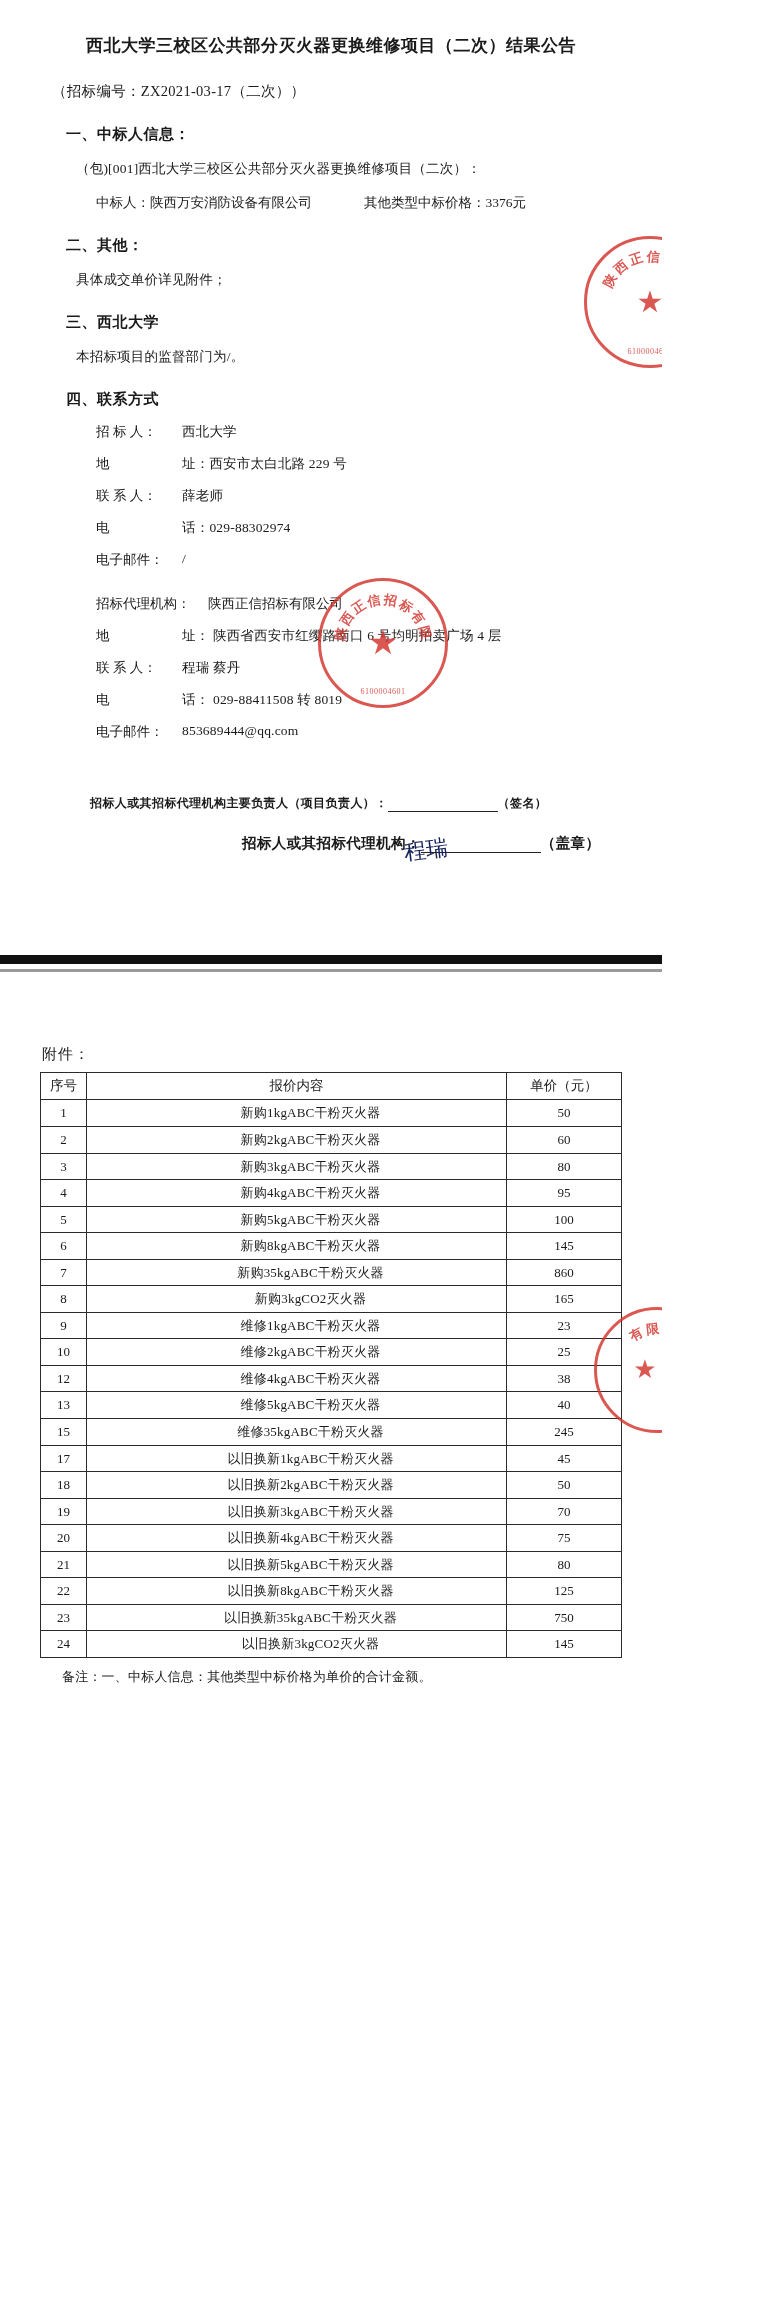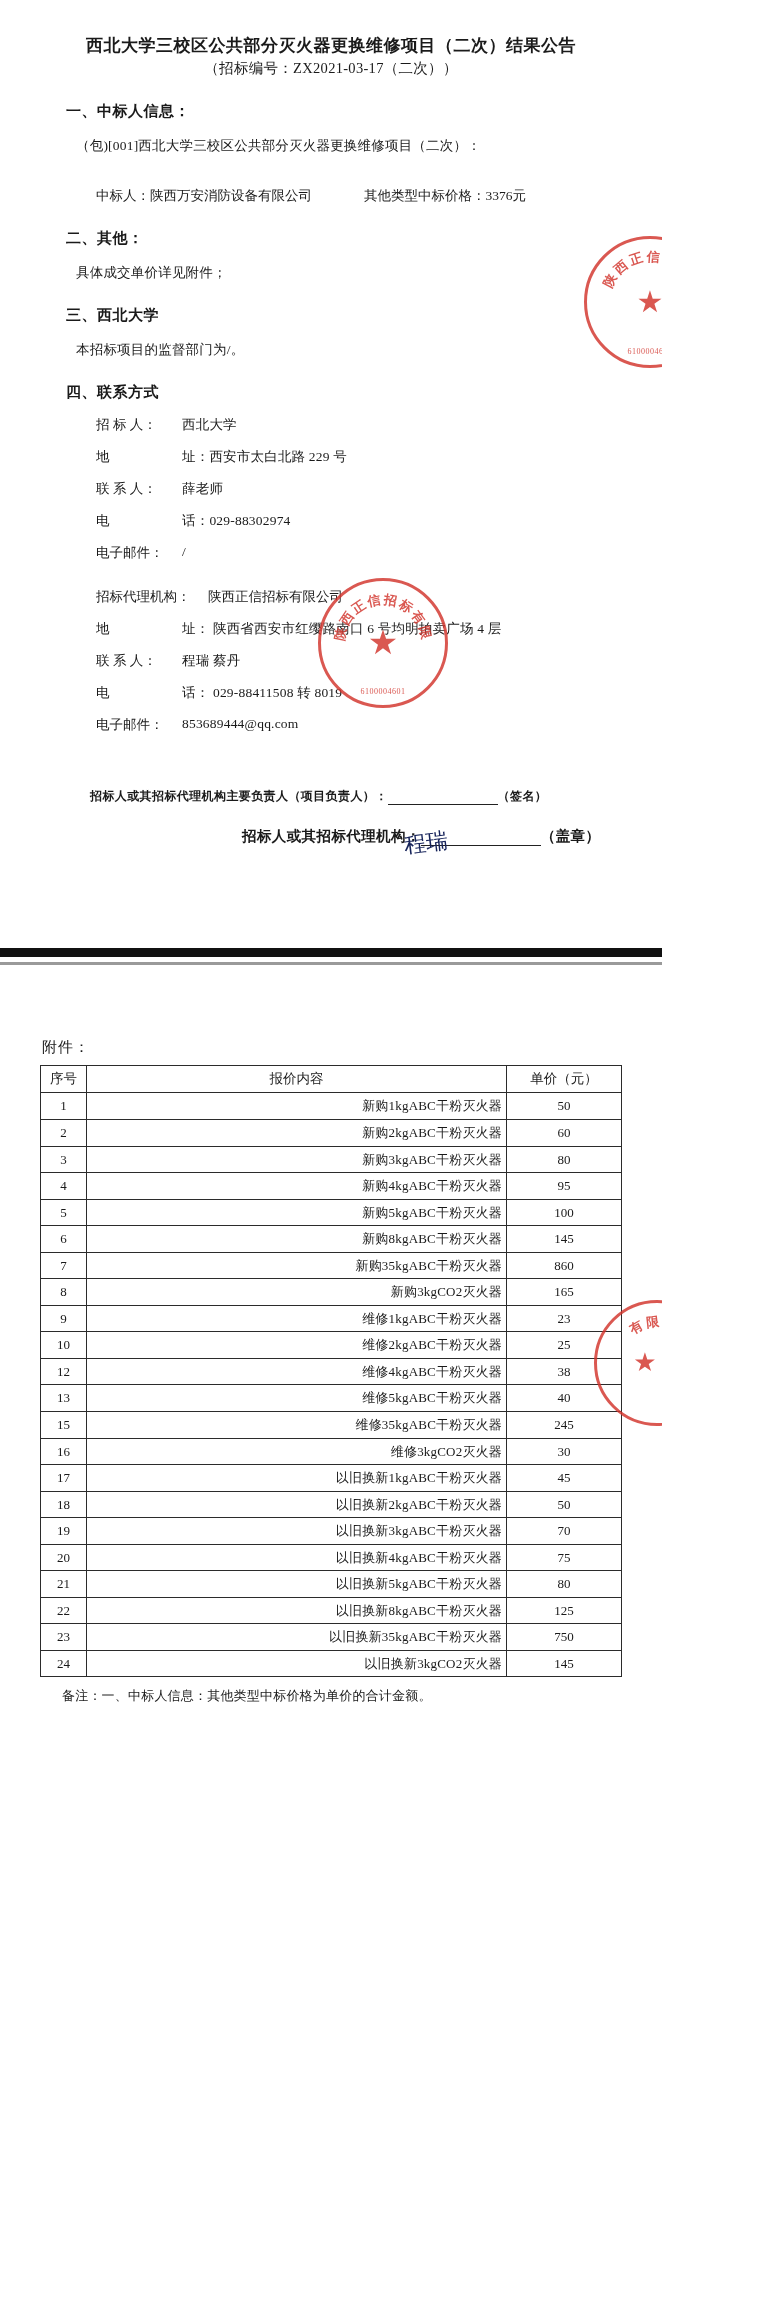--- a/index.html
+++ b/index.html
@@ -27,41 +27,41 @@
   }
   .doc-title {
     text-align: center;
     font-size: 17px;
     font-weight: bold;
     letter-spacing: 0.5px;
     line-height: 1.6;
     margin-top: 6px;
   }
   .doc-subtitle {
-    text-align: center;
+    text-align: left;
     font-size: 14.5px;
-    margin-top: 0;
+    margin-top: 23px;
     letter-spacing: 0.3px;
   }
   .sec-head {
     font-size: 15px;
     font-weight: bold;
     margin-top: 24px;
     margin-left: 14px;
     letter-spacing: 0.5px;
   }
   .para {
     font-size: 13.5px;
     margin-top: 16px;
     margin-left: 24px;
     letter-spacing: 0.2px;
   }
   .row-two {
     font-size: 13.5px;
-    margin-top: 32px;
+    margin-top: 16px;
     margin-left: 44px;
     display: flex;
   }
   .row-two .c1 { width: 268px; }
   .row-two .c2 { }
   .kv {
     font-size: 13.5px;
     margin-top: 14px;
     margin-left: 44px;
     display: flex;
@@ -153,21 +153,21 @@
     text-align: center;
     line-height: 1.35;
   }
   table.price th {
     font-weight: normal;
     font-size: 13.5px;
   }
   table.price col.c-no { width: 46px; }
   table.price col.c-item { width: 420px; }
   table.price td.item {
-    text-align: right;
+    text-align: center;
     padding-left: 32px;
     letter-spacing: 0.2px;
   }
   .remark {
     font-size: 13px;
     margin-top: 10px;
     margin-left: 22px;
     letter-spacing: 0.2px;
   }
 
@@ -427,25 +427,20 @@
             <td>13</td>
             <td class="item">维修5kgABC干粉灭火器</td>
             <td>40</td>
           </tr>
           <tr>
             <td>15</td>
             <td class="item">维修35kgABC干粉灭火器</td>
             <td>245</td>
           </tr>
           <tr>
-            <td>16</td>
-            <td class="item">维修3kgCO2灭火器</td>
-            <td>30</td>
-          </tr>
-          <tr>
             <td>17</td>
             <td class="item">以旧换新1kgABC干粉灭火器</td>
             <td>45</td>
           </tr>
           <tr>
             <td>18</td>
             <td class="item">以旧换新2kgABC干粉灭火器</td>
             <td>50</td>
           </tr>
           <tr>

